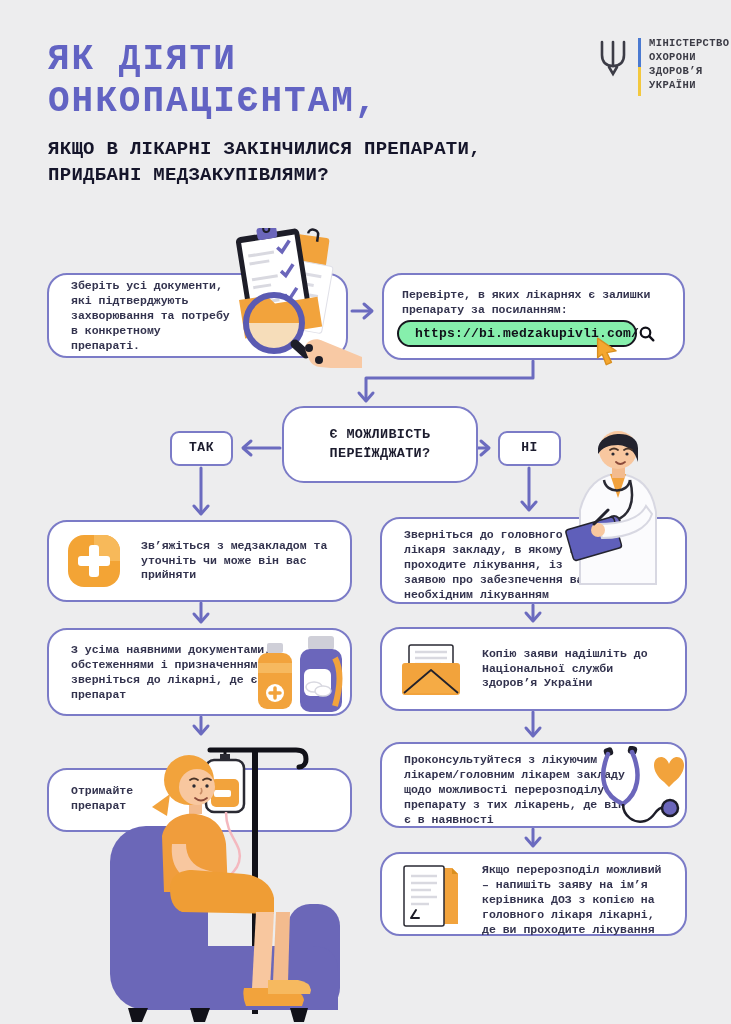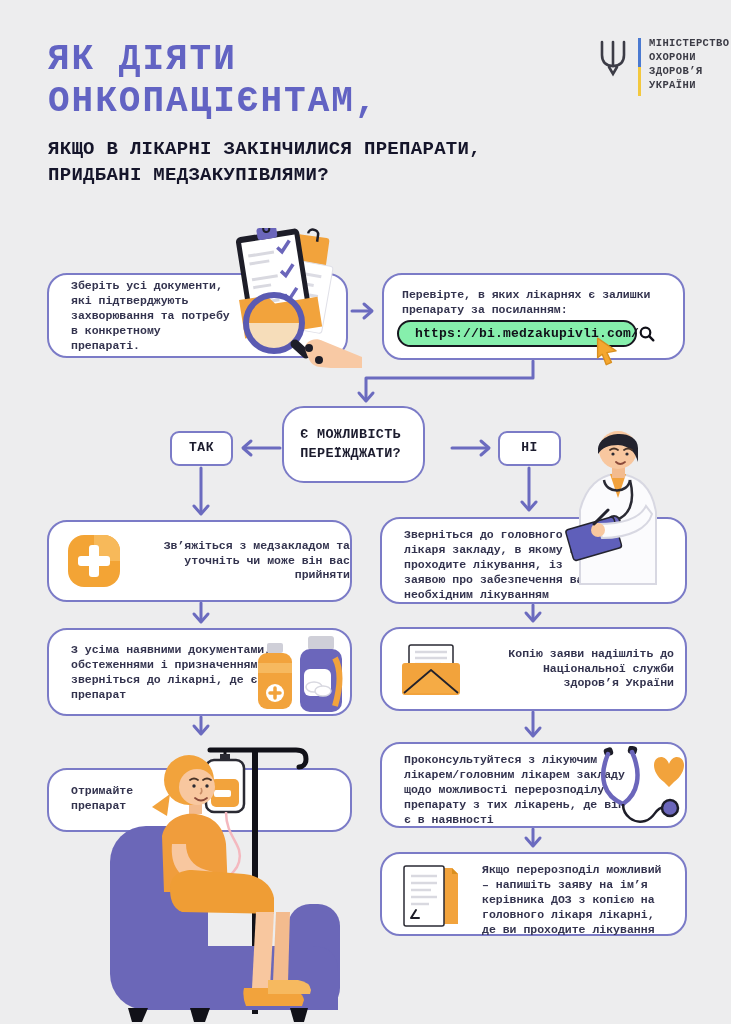--- a/index.html
+++ b/index.html
@@ -14,21 +14,21 @@
   .logo-divider{width:3px;height:58px;background:linear-gradient(#4b7ad1 0 50%,#f3c83e 50% 100%);margin-top:2px;}
   .logo-text{color:#3c3c46;font-weight:700;font-size:10.5px;line-height:14px;letter-spacing:.4px;}
   
   .box{position:absolute;background:#ffffff;border:2px solid #7b7bc7;border-radius:20px;box-sizing:border-box;}
   .box-text{color:#33334e;font-weight:700;font-size:11.5px;line-height:1.3;}
   .decision{display:flex;align-items:center;justify-content:center;text-align:center;
             border-radius:22px;border-width:2.5px;}
   .decision .box-text{font-size:13.5px;color:#1c1c2e;line-height:1.4;letter-spacing:.3px;}
   .yn{display:flex;align-items:center;justify-content:center;border-radius:9px;}
   .yn .box-text{font-size:13px;color:#1c1c2e;letter-spacing:.5px;}
-  .vcenter{display:flex;align-items:center;text-align:right;}
+  .vcenter{display:flex;align-items:center;}
   
   .url-pill{position:absolute;display:flex;align-items:center;justify-content:space-between;
             background:#86efac;border:2.5px solid #17171f;border-radius:14px;box-sizing:border-box;
             padding:0 10px 0 16px;}
   .url-text{font-weight:700;font-size:13px;color:#101018;letter-spacing:.2px;white-space:nowrap;}
   svg{display:block;}
 </style>
 </head>
 <body>
 
@@ -143,21 +143,21 @@
       <svg width="16" height="16" viewBox="0 0 16 16">
         <circle cx="6.5" cy="6.5" r="4.8" fill="none" stroke="#101018" stroke-width="2.2"></circle>
         <path d="M10.2 10.2 L14.3 14.3" stroke="#101018" stroke-width="2.4" stroke-linecap="round"></path>
       </svg>
     </span>
   </div>
   <svg class="abs" style="left:594px;top:337px;" width="28" height="30" viewBox="0 0 24 26">
     <path d="M3 1 L19 12 L11 13.5 L15 22 L10.5 24 L7 15 L3 18 Z" fill="#f5a730" stroke="#d98f1f" stroke-width="1.2" stroke-linejoin="round"></path>
   </svg>
 
-  <div class="box decision" style="left:282px;top:406px;width:143px;height:77px;padding:0 22px;justify-content:flex-end;">
+  <div class="box decision" style="left:282px;top:406px;width:196px;height:77px;padding:0 22px;">
     <div class="box-text">Є МОЖЛИВІСТЬ ПЕРЕЇЖДЖАТИ?</div>
   </div>
   <div class="box yn" style="left:170px;top:431px;width:63px;height:35px;">
     <div class="box-text">ТАК</div>
   </div>
   <div class="box yn" style="left:498px;top:431px;width:63px;height:35px;">
     <div class="box-text">НІ</div>
   </div>
 
   <div class="box vcenter" style="left:47px;top:520px;width:305px;height:82px;padding-left:92px;">

